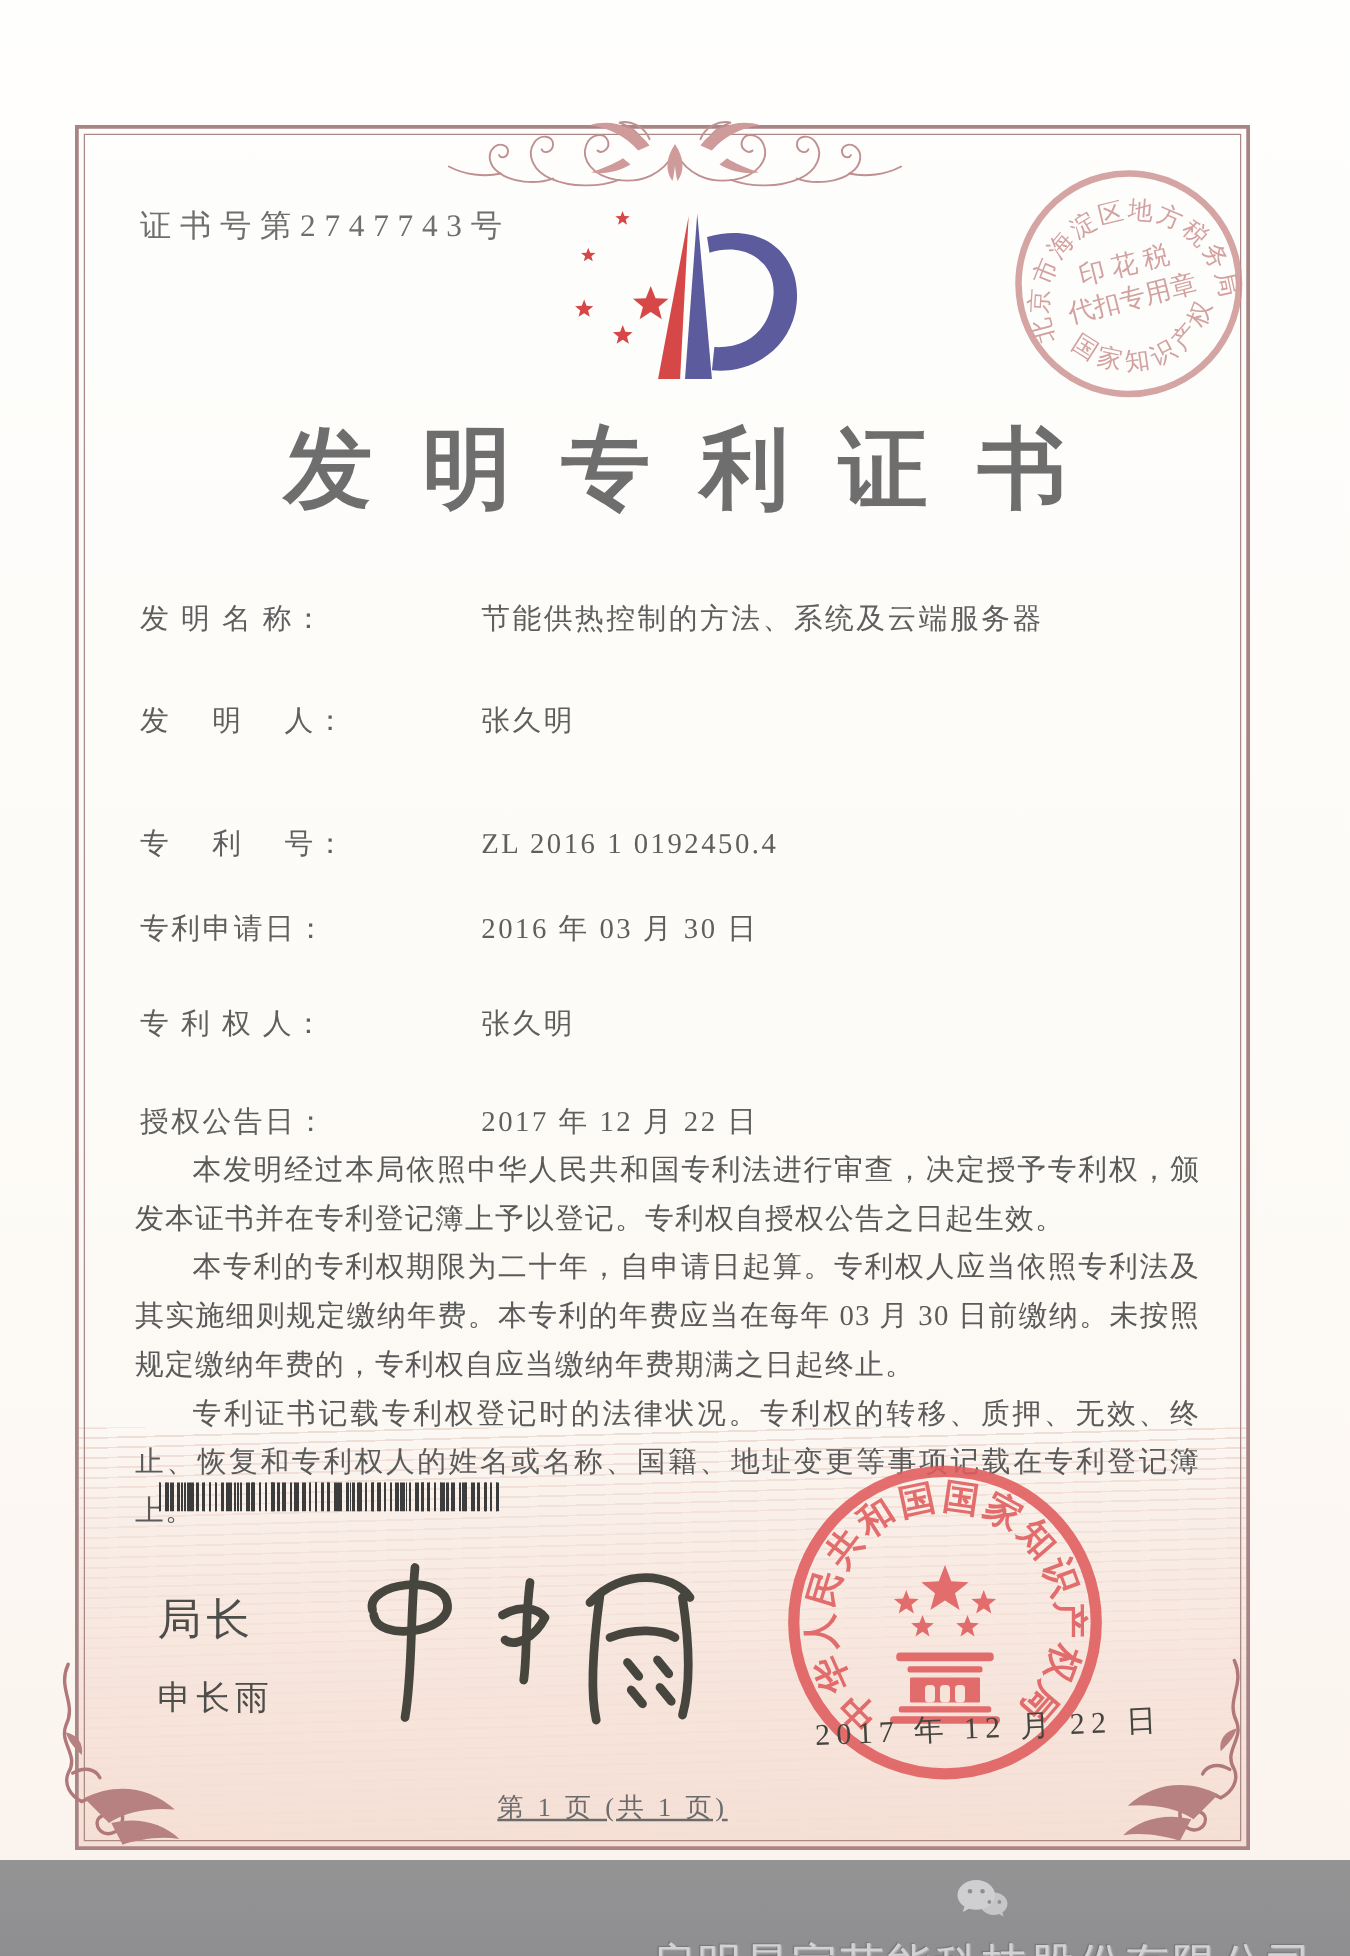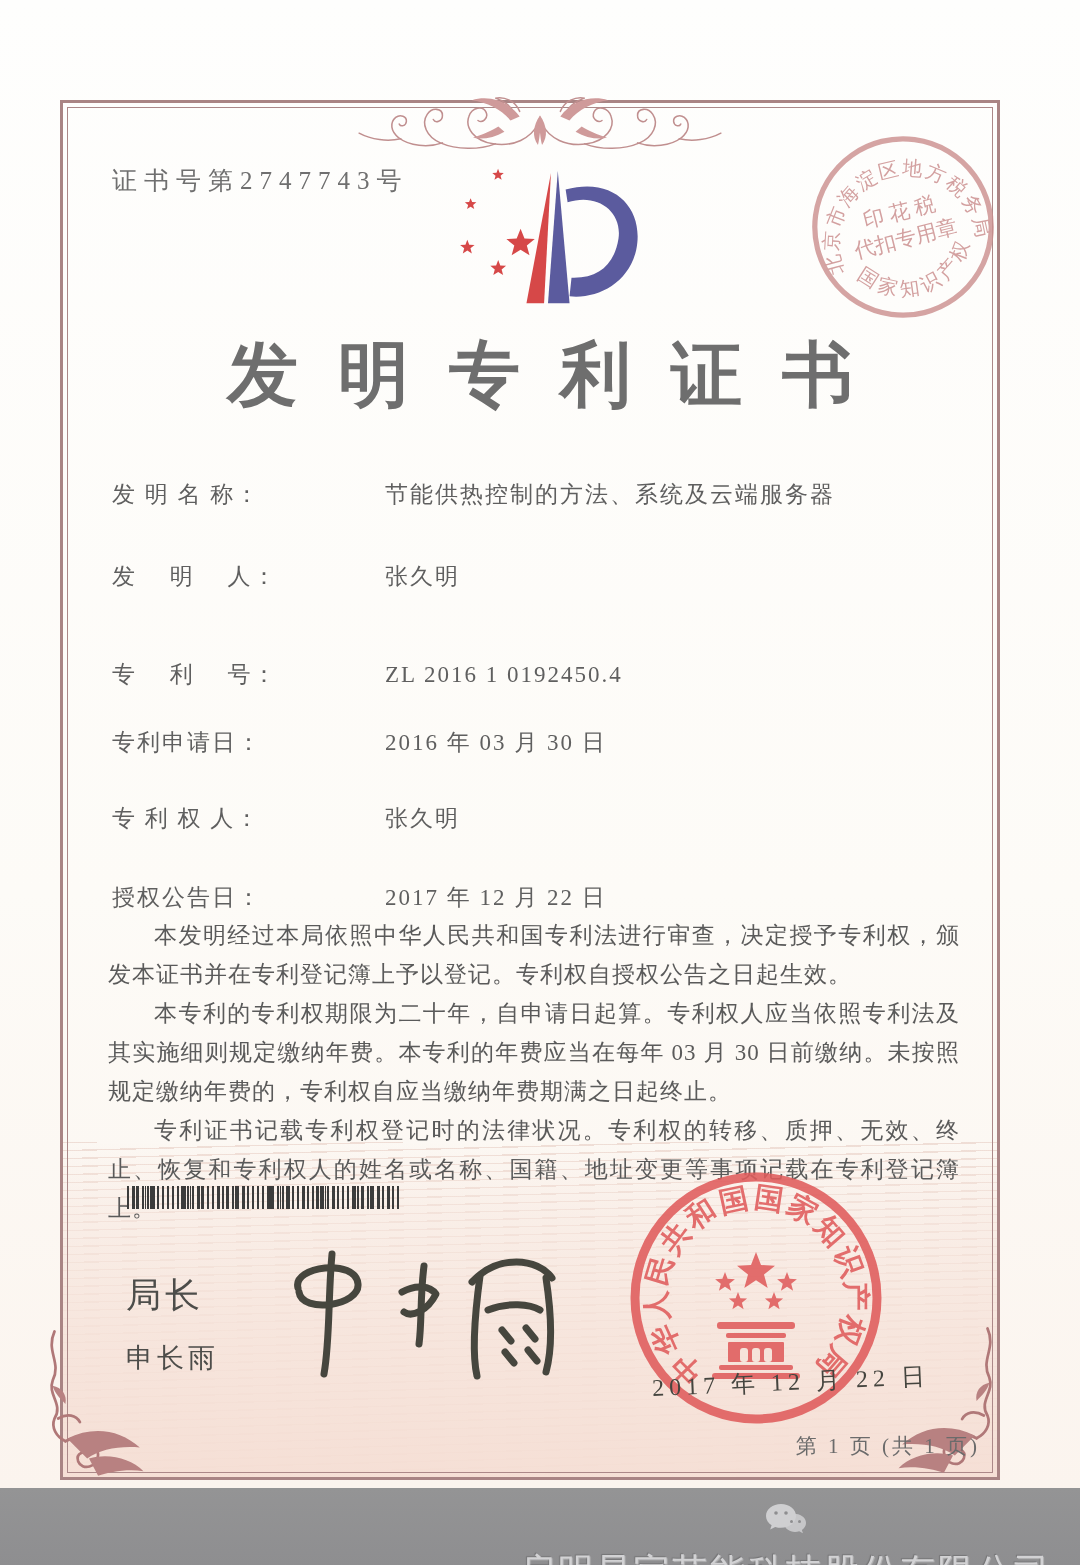--- a/index.html
+++ b/index.html
@@ -36,22 +36,22 @@
        repeating-linear-gradient(90deg,transparent 0 6px,#3c3c3c 6px 8px,transparent 8px 17px);}
   .signer-title{position:absolute;left:126px;top:1272px;z-index:4;font-size:35px;color:#4d4d4a;letter-spacing:4px;}
   .signer-name{position:absolute;left:126px;top:1326px;z-index:4;font-size:27px;color:#4d4d4a;letter-spacing:4px;margin-top:14px;}
   .signature{position:absolute;left:276px;top:1238px;width:310px;height:150px;z-index:5;}
   .official-seal{position:absolute;left:622px;top:1164px;width:268px;height:268px;z-index:5;opacity:.88;}
   .seal-date{position:absolute;left:652px;top:1366px;z-index:6;font-size:24px;color:#45453f;
      letter-spacing:5px;transform:rotate(-2.5deg);white-space:nowrap;}
   .corner-orn{position:absolute;z-index:3;}
   .corner-left{left:40px;top:1328px;width:118px;height:152px;}
   .corner-right{left:884px;top:1322px;width:118px;height:158px;transform:scaleX(-1);}
-  .page-footer{position:absolute;left:0;top:1432px;width:980px;text-align:right;z-index:4;
-     font-size:21px;color:#6b6b6b;letter-spacing:3px;}
+  .page-footer{position:absolute;left:0;top:1432px;width:980px;text-align:center;z-index:4;
+     font-size:21px;color:#6b6b6b;letter-spacing:3px;text-decoration:underline;}
   .gray-bar{position:absolute;left:0;top:1488px;width:1080px;height:77px;z-index:7;
      background:linear-gradient(180deg,#949495 0%,#8e8e90 100%);}
   .watermark{position:absolute;right:28px;top:14px;display:flex;align-items:center;gap:10px;flex-direction:column;}
   .watermark .co{font-size:35px;color:#d2d2d4;letter-spacing:3px;
      text-shadow:1px 1px 1px rgba(255,255,255,0.35), -1px -1px 1px rgba(0,0,0,0.18);
      font-family:"Liberation Sans","DejaVu Sans",sans-serif;}
   .wechat{width:42px;height:36px;}
   svg text{font-family:"Liberation Serif","DejaVu Serif",serif;}
 </style>
 </head>

